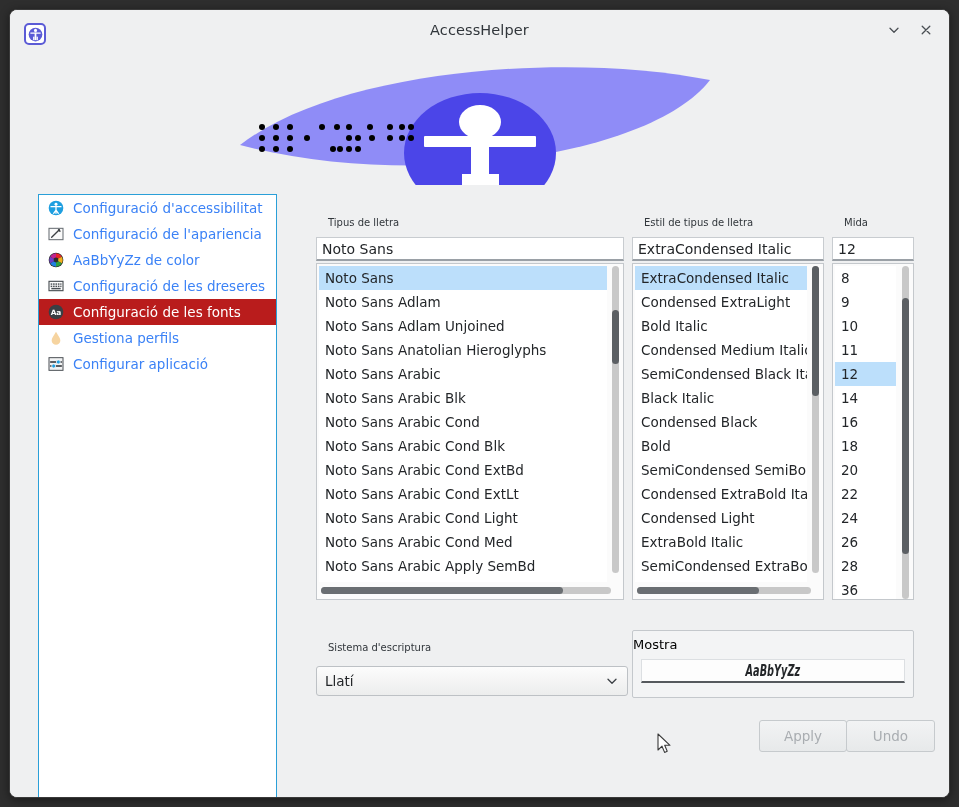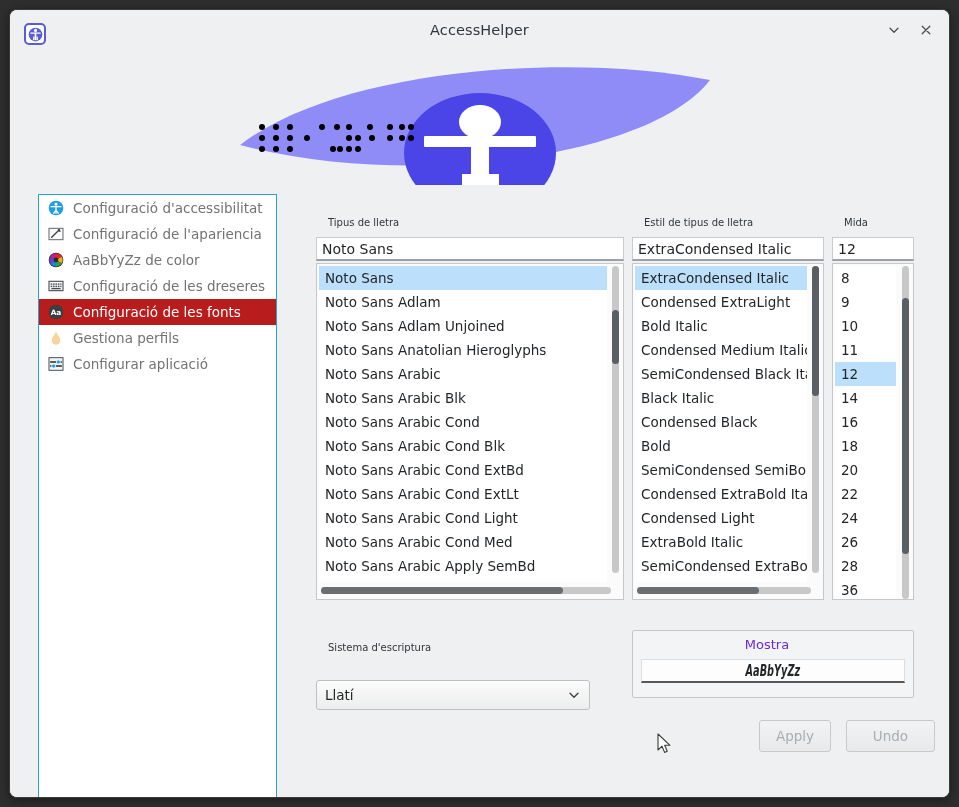--- a/index.html
+++ b/index.html
@@ -89,21 +89,21 @@
     background: #ffffff;
     border: 1px solid #2a9fd8;
     overflow: hidden;
   }
   .side-item {
     display: flex; align-items: center;
     height: 26px;
     padding-left: 8px;
     gap: 9px;
     font-size: 13.5px;
-    color: #737373;
+    color: #3b82f6;
     white-space: nowrap;
   }
   .side-item.selected {
     background: #b91c1c;
     color: #ffffff;
   }
   .side-icon {
     width: 17px; height: 17px;
     flex: 0 0 17px;
     display: flex; align-items: center; justify-content: center;
@@ -214,23 +214,23 @@
   
   .groupbox {
     position: absolute;
     border: 1px solid #c4c8cc;
     background: #f3f4f5;
     border-radius: 2px;
   }
   .groupbox .gb-title {
     position: absolute;
     top: 6px; left: 0; right: 12px;
-    text-align: center;
+    text-align: left;
     font-size: 13px;
-    color: #6d28d9;
+    color: #000000;
   }
   .sample-field {
     position: absolute;
     left: 8px; right: 8px;
     top: 28px; height: 24px;
     background: #fdfdfd;
     border: 1px solid #dcdfe2;
     border-bottom: 2px solid #55595d;
     display: flex; align-items: center; justify-content: center;
     font-size: 15px;
@@ -537,37 +537,37 @@
               <div class="li">28</div>
               <div class="li">36</div>
             </div>
           <div class="vsb" style="right:2px; top:2px; height:333px;">
             <div class="track"></div>
             <div class="thumb" style="top:32px; height:256px;"></div>
           </div>
         </div>
 
         <div class="col-label" style="left:318px; top:457px;">Sistema d'escriptura</div>
-        <div class="combo" style="left:306px; top:495px; width:274px;">
+        <div class="combo" style="left:306px; top:481px; width:312px;">
           <span>Llatí</span>
           <span class="chev">
             <svg width="14" height="14" viewBox="0 0 14 14">
               <path d="M3 5.3 L7 9.3 L11 5.3" fill="none" stroke="#3b4045" stroke-width="1.3" stroke-linecap="round" stroke-linejoin="round"></path>
             </svg>
           </span>
         </div>
 
         <div class="groupbox" style="left:622px; top:445px; width:282px; height:68px;">
           <div class="gb-title">Mostra</div>
           <div class="sample-field">
             <span>AaBbYyZz</span>
           </div>
         </div>
 
-        <div class="btn" style="left:749px; top:535px; width:72px;">Apply</div>
+        <div class="btn" style="left:749px; top:535px; width:88px;">Apply</div>
         <div class="btn" style="left:836px; top:535px; width:89px;">Undo</div>
 
         <div class="cursor" style="left:647px; top:548px;">
           <svg width="16" height="22" viewBox="0 0 16 22">
             <path d="M1 1 L1 17 L5 13.2 L7.6 19.4 L10.2 18.3 L7.7 12.3 L13 12.3 Z" fill="#ffffff" stroke="#3a3a3a" stroke-width="1.1" stroke-linejoin="round"></path>
           </svg>
         </div>
 
       </div>
     </div>

